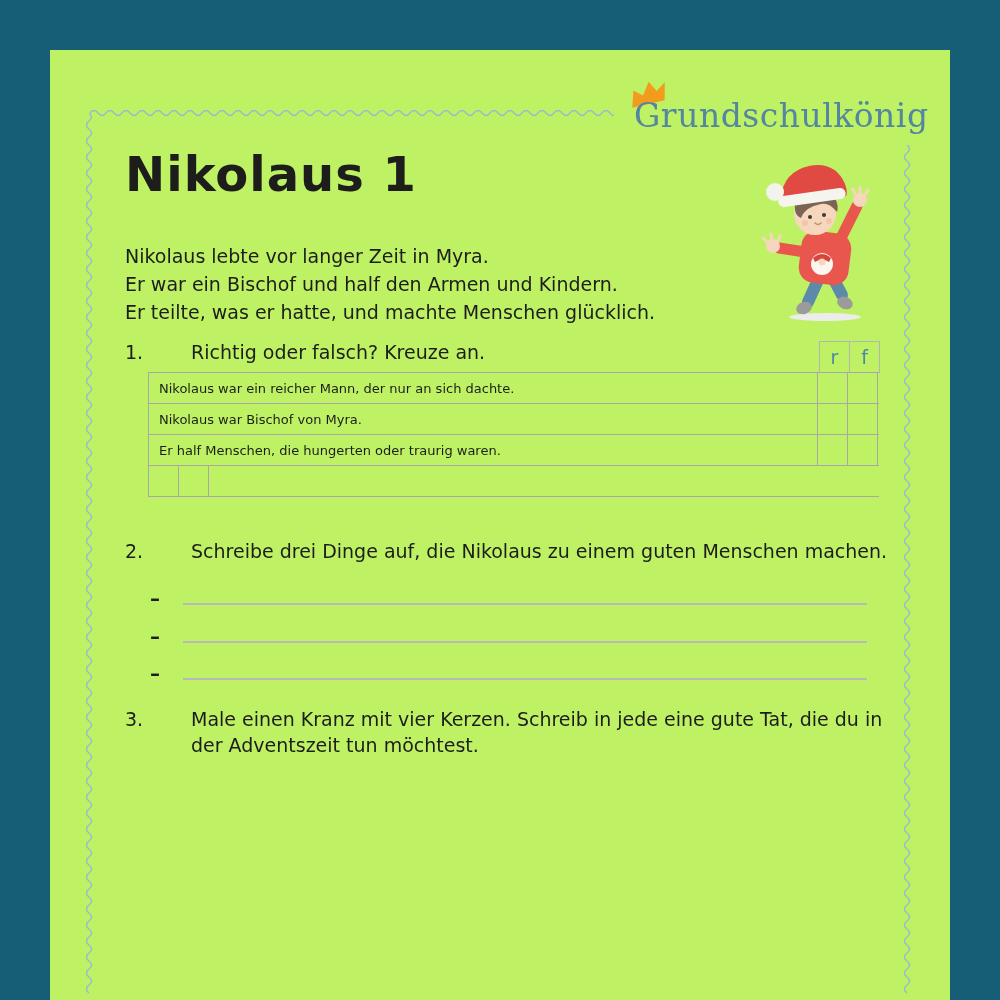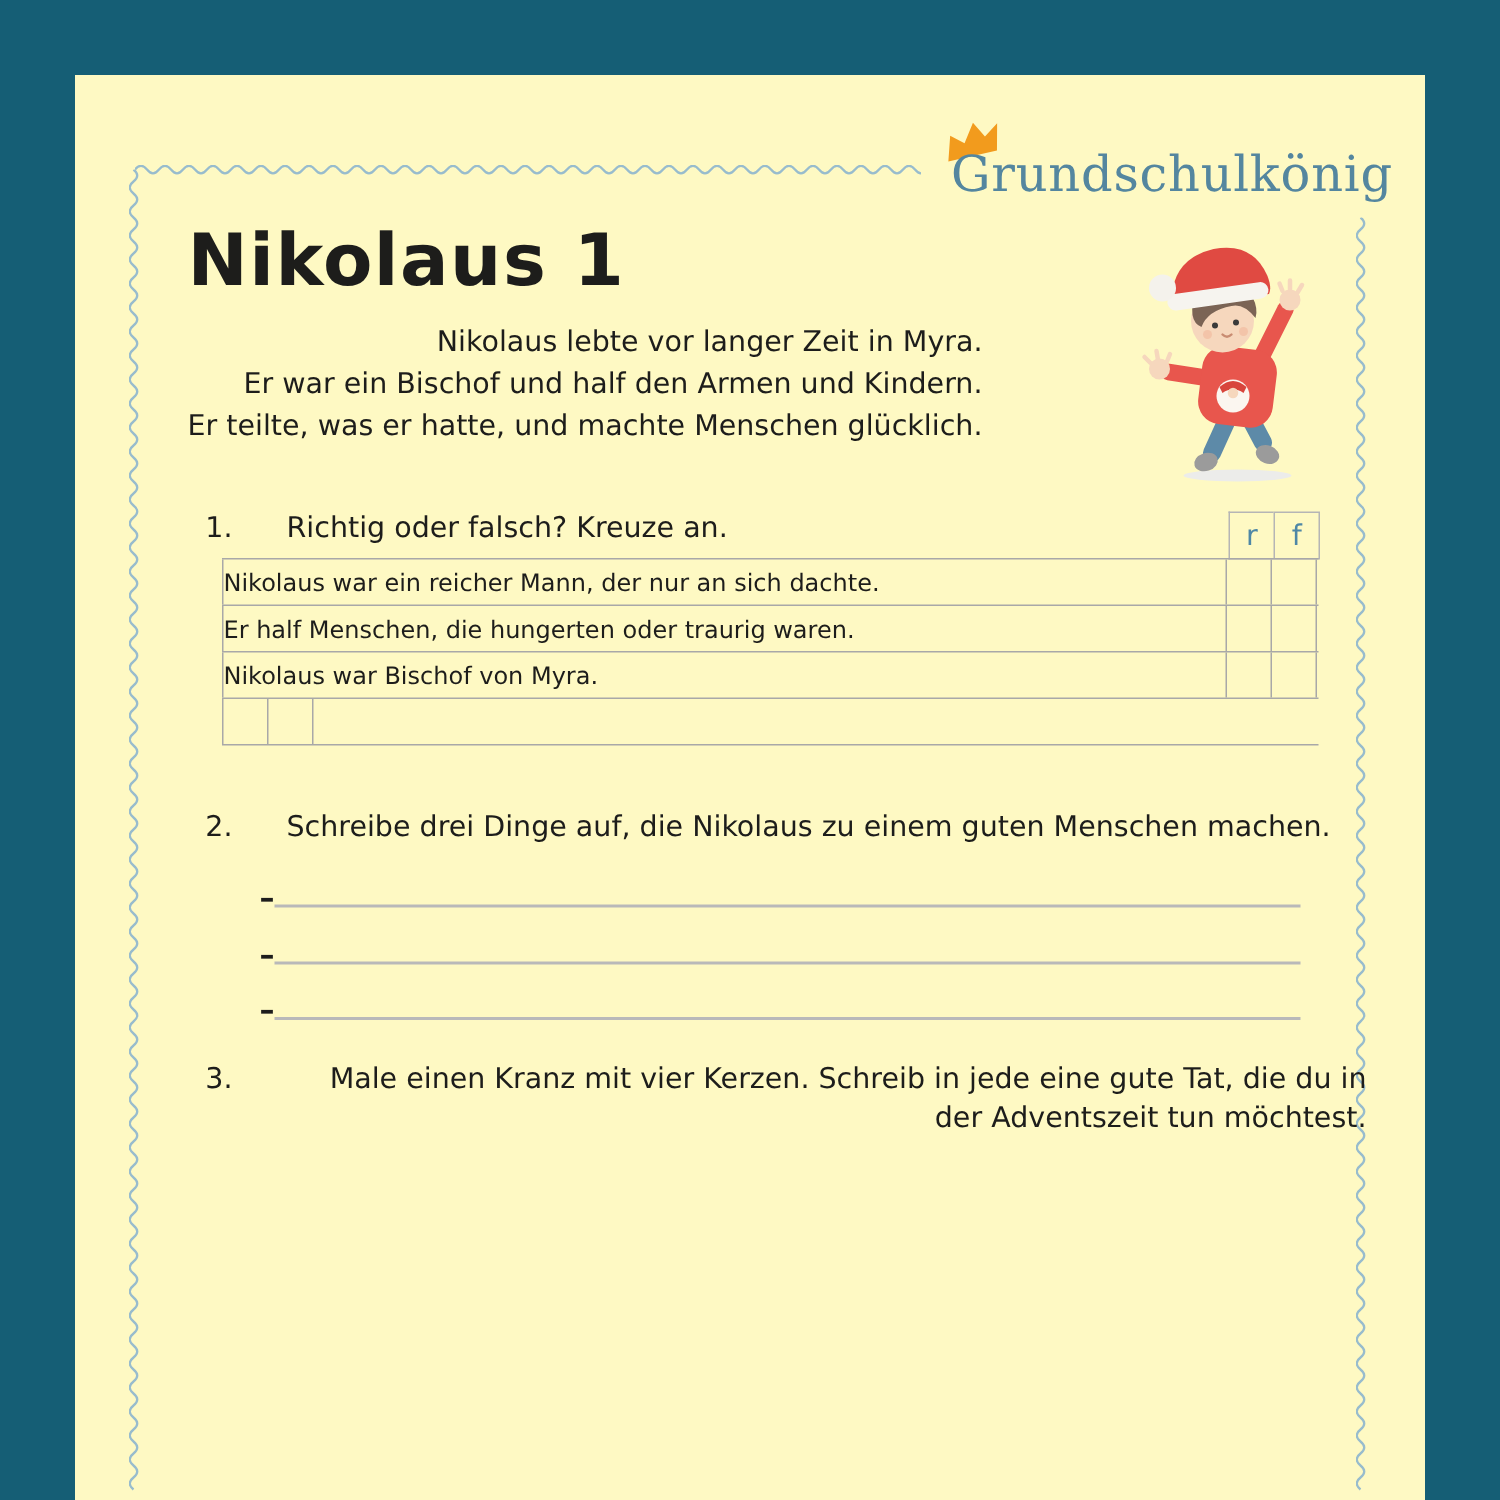--- a/index.html
+++ b/index.html
@@ -4,43 +4,42 @@
 <style>
   html,body{margin:0;padding:0;}
   body{
     width:1000px;height:1000px;overflow:hidden;
     background:#155e75;
     font-family:"DejaVu Sans","Liberation Sans",sans-serif;
     color:#1d1d1b;
   }
   .page{
     position:absolute;left:50px;top:50px;width:900px;height:950px;
-    background:#fef9c3;
-    text-align:right;
+    background:#bef264;
   }
   svg.wave{position:absolute;display:block;}
   .wave-top{left:40px;top:60px;}
   .wave-left{left:36px;top:63px;}
   .wave-right{left:854px;top:95px;}
 
   
   .logo{position:absolute;left:572px;top:30px;width:300px;height:62px;}
   .logo .crown{position:absolute;left:6px;top:0;}
   .logo .logo-text{
     position:absolute;left:12px;top:16px;
     font-family:"DejaVu Serif","Liberation Serif",serif;
     font-size:33px;color:#54869f;letter-spacing:0.5px;white-space:nowrap;
   }
 
   .title{
     position:absolute;left:75px;top:96px;
     font-size:48px;font-weight:bold;letter-spacing:1px;
   }
 
-  .intro{position:absolute;left:75px;top:164px;font-size:19px;line-height:28px;}
+  .intro{position:absolute;left:75px;top:192px;font-size:19px;line-height:28px;}
 
   .question{position:absolute;display:flex;font-size:19px;line-height:26px;}
   .q1{left:75px;top:289px;}
   .q2{left:75px;top:488px;}
   .q3{left:75px;top:656px;}
   .q-num{width:30px;flex:0 0 30px;}
   .q-text{max-width:720px;margin-left:36px;}
 
   
   .rf-header{position:absolute;left:769px;top:291px;display:flex;}
@@ -49,22 +48,22 @@
     display:flex;align-items:center;justify-content:center;
     color:#4e87a6;font-size:19px;
   }
   .rf-header .rf-cell:last-child{border-right:1px solid #b5b5b5;}
 
   
   .statements{position:absolute;left:98px;top:322px;width:731px;border-top:1px solid #a8a8a8;}
   .statement-row{display:flex;height:30px;border-bottom:1px solid #a8a8a8;}
   .statement-cell{
     width:669px;border-left:1px solid #a8a8a8;
-    display:flex;align-items:center;box-sizing:border-box;
-    font-size:16px;white-space:nowrap;overflow:hidden;
+    display:flex;align-items:center;padding-left:10px;box-sizing:border-box;
+    font-size:13px;white-space:nowrap;overflow:hidden;
   }
   .check-cell{width:29px;border-left:1px solid #a8a8a8;}
   .statement-row .check-cell:last-child{border-right:1px solid #a8a8a8;}
 
   
   .answer-line{position:absolute;left:100px;height:20px;display:flex;align-items:flex-end;}
   .al-1{top:535px;} .al-2{top:573px;} .al-3{top:610px;}
   .answer-dash{font-size:20px;font-weight:bold;line-height:14px;width:33px;}
   .write-line{width:684px;height:18px;border-bottom:2px solid #b9b9b9;}
 
@@ -146,26 +145,26 @@
     <div class="rf-cell">f</div>
   </div>
 
   <div class="statements">
     <div class="statement-row">
       <div class="statement-cell">Nikolaus war ein reicher Mann, der nur an sich dachte.</div>
       <div class="check-cell"></div>
       <div class="check-cell"></div>
     </div>
     <div class="statement-row">
-      <div class="statement-cell">Er half Menschen, die hungerten oder traurig waren.</div>
+      <div class="statement-cell">Nikolaus war Bischof von Myra.</div>
       <div class="check-cell"></div>
       <div class="check-cell"></div>
     </div>
     <div class="statement-row">
-      <div class="statement-cell">Nikolaus war Bischof von Myra.</div>
+      <div class="statement-cell">Er half Menschen, die hungerten oder traurig waren.</div>
       <div class="check-cell"></div>
       <div class="check-cell"></div>
     </div>
     <div class="statement-row">
       <div class="check-cell"></div>
       <div class="check-cell"></div>
     </div>
   </div>
 
   <div class="question q2">

